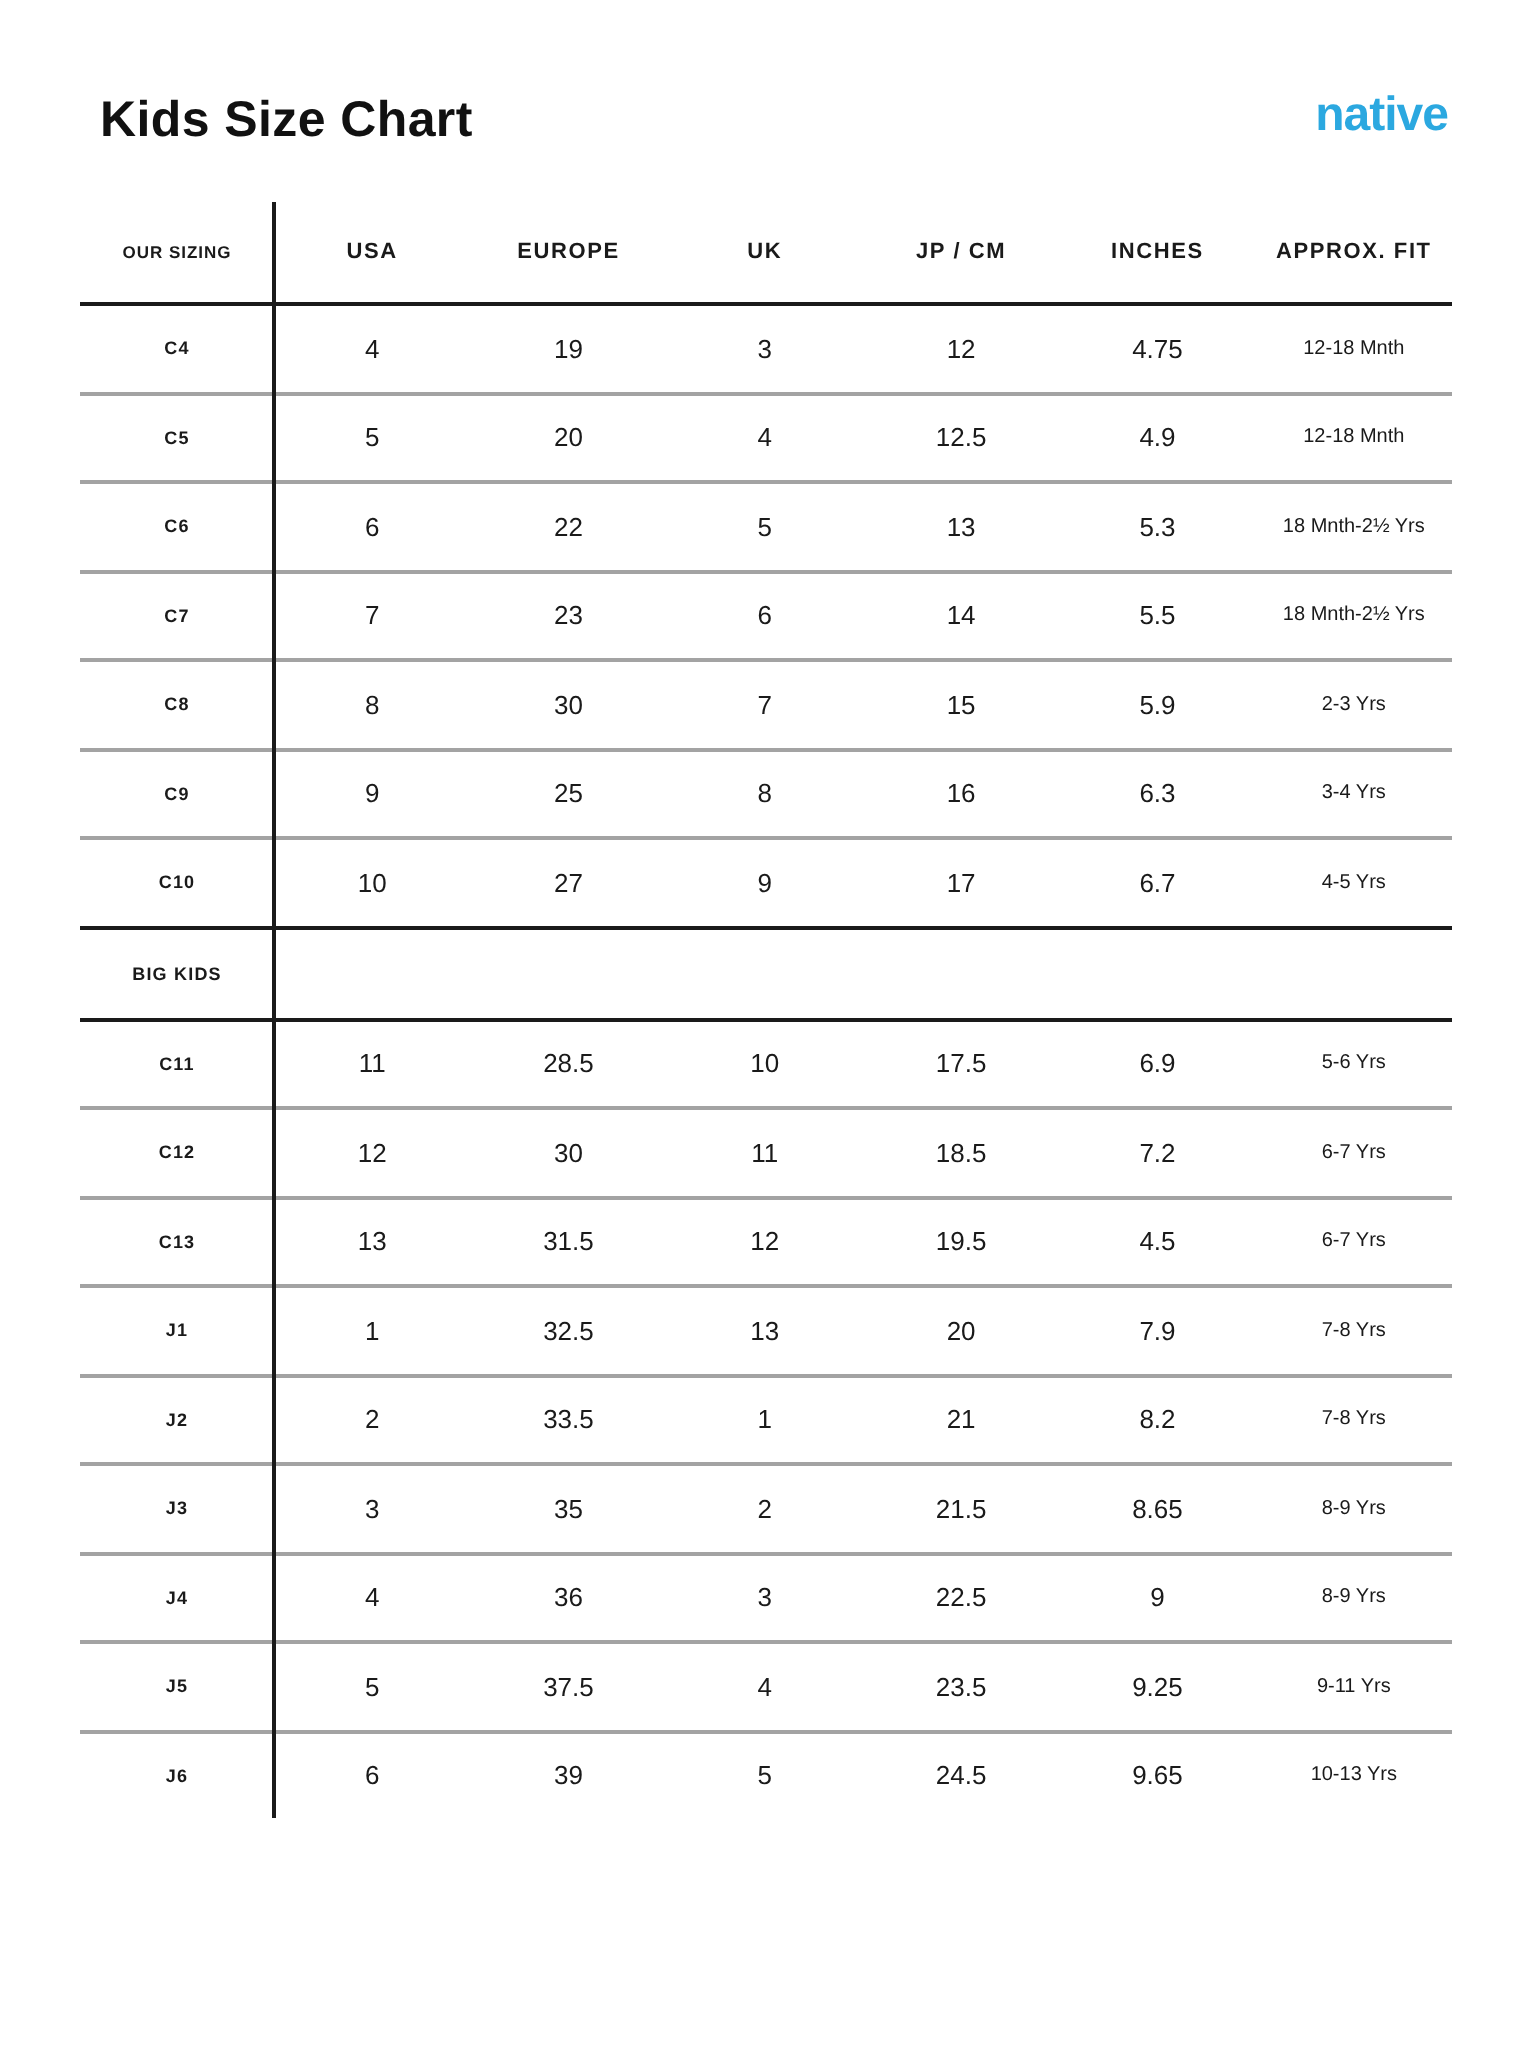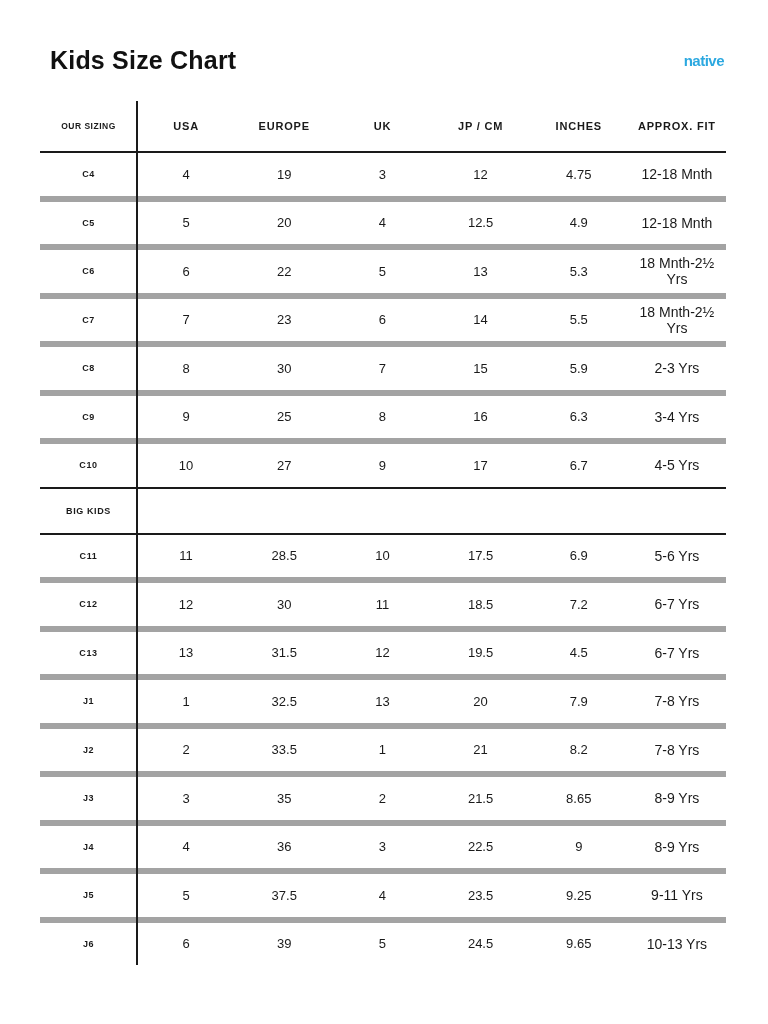--- a/index.html
+++ b/index.html
@@ -10,31 +10,31 @@
   body {
     width: 768px;
     height: 1024px;
     font-family: "Liberation Sans", sans-serif;
     color: #1a1a1a;
     overflow: hidden;
   }
   .topbar {
     display: flex;
     justify-content: space-between;
-    align-items: center;
+    align-items: flex-start;
     margin: 46px 44px 0 50px;
   }
   .title {
     font-size: 25px;
     font-weight: 600;
     letter-spacing: 0.2px;
     color: #111;
   }
   .logo {
-    font-size: 15px;
+    font-size: 24px;
     font-weight: 800;
     letter-spacing: -0.5px;
     line-height: 1;
   }
   .table-wrap {
     position: relative;
     margin: 26px 42px 0 40px;
   }
   .vline {
     position: absolute;
@@ -69,32 +69,32 @@
     border-bottom: 2px solid #1a1a1a;
   }
   .section-label {
     font-size: 9px;
     font-weight: bold;
     letter-spacing: 0.6px;
     text-transform: uppercase;
   }
   .data-row {
     height: 42.5px;
-    border-bottom: 6px solid #a3a3a3;
+    border-bottom: 2px solid #a3a3a3;
   }
   .data-row.thick { border-bottom: 2px solid #1a1a1a; }
   .data-row.last { border-bottom: none; }
   .size-label {
     font-size: 9px;
     font-weight: bold;
     letter-spacing: 0.6px;
     text-transform: uppercase;
   }
   .value-cell { font-size: 13px; }
-  .fit-cell { font-size: 14px; }
+  .fit-cell { font-size: 10px; }
 </style>
 </head>
 <body>
 
 <div class="topbar">
   <div class="title">Kids Size Chart</div>
   <div class="logo" style="color: rgb(43, 168, 224);">native</div>
 </div>
 
 <div class="table-wrap">

